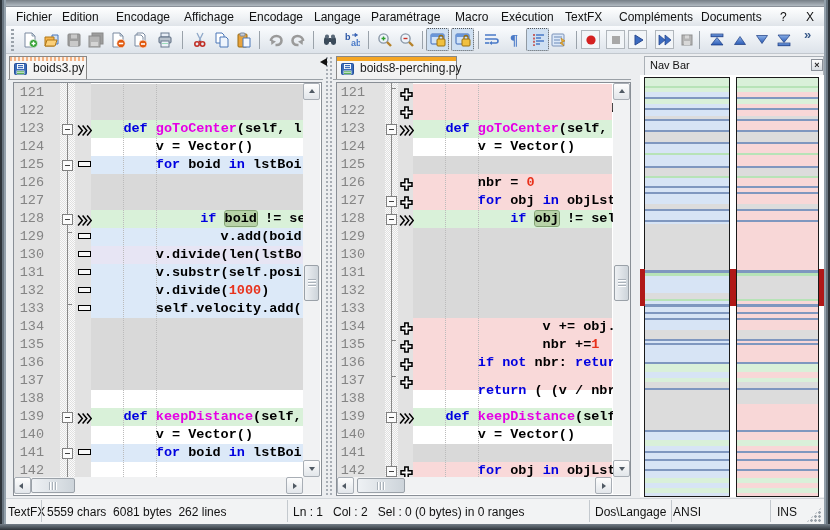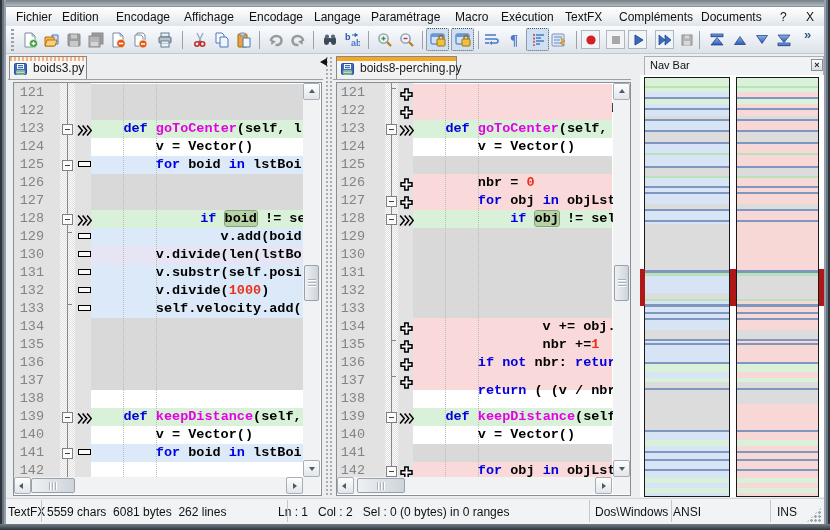--- a/index.html
+++ b/index.html
@@ -536,22 +536,22 @@
 <div class="abs" style="left:640px;top:75px;width:184px;height:422px;background:#fff"></div>
 <div class="abs" style="left:644px;top:77px;width:86px;height:420px;border:1px solid #1a1a1a;background:linear-gradient(180deg,#d9f0d9 0px 8px,#b7e3b7 8px 10px,#d9f0d9 10px 14px,#d7e4f5 14px 19px,#7f97bf 19px 21px,#d9f0d9 21px 26px,#d7e4f5 26px 30px,#7f97bf 30px 32px,#d7e4f5 32px 38px,#dcdcdc 38px 41px,#7f97bf 41px 43px,#d7e4f5 43px 52px,#7f97bf 52px 54px,#dcdcdc 54px 64px,#7f97bf 64px 66px,#d7e4f5 66px 75px,#b7e3b7 75px 77px,#d7e4f5 77px 88px,#7f97bf 88px 90px,#dcdcdc 90px 98px,#b7e3b7 98px 100px,#d7e4f5 100px 108px,#7f97bf 108px 110px,#d7e4f5 110px 114px,#7f97bf 114px 116px,#d7e4f5 116px 126px,#dcdcdc 126px 131px,#7f97bf 131px 133px,#d7e4f5 133px 142px,#7f97bf 142px 144px,#d7e4f5 144px 146px,#dcdcdc 146px 172px,#dcdcdc 172px 192px,#7f97bf 192px 195px,#b7e3b7 195px 198px,#d7e4f5 198px 215px,#dcdcdc 215px 221px,#b7e3b7 221px 223px,#d7e4f5 223px 226px,#7f97bf 226px 229px,#d7e4f5 229px 234px,#7f97bf 234px 236px,#d7e4f5 236px 240px,#7f97bf 240px 242px,#d7e4f5 242px 252px,#dcdcdc 252px 261px,#7f97bf 261px 263px,#d7e4f5 263px 265px,#7f97bf 265px 267px,#d7e4f5 267px 274px,#d7e4f5 274px 279px,#d7e4f5 279px 284px,#7f97bf 284px 286px,#d9f0d9 286px 294px,#d7e4f5 294px 300px,#d9f0d9 300px 304px,#dcdcdc 304px 310px,#7f97bf 310px 312px,#dcdcdc 312px 326px,#dcdcdc 326px 352px,#7f97bf 352px 354px,#d7e4f5 354px 362px,#d9f0d9 362px 368px,#d7e4f5 368px 373px,#7f97bf 373px 375px,#d7e4f5 375px 381px,#7f97bf 381px 383px,#d7e4f5 383px 391px,#7f97bf 391px 393px,#d7e4f5 393px 400px,#d9f0d9 400px 405px,#d7e4f5 405px 410px,#d9f0d9 410px 415px,#d7e4f5 415px 419px)"></div>
 <div class="abs" style="left:736px;top:77px;width:83px;height:420px;border:1px solid #1a1a1a;background:linear-gradient(180deg,#d9f0d9 0px 8px,#b7e3b7 8px 10px,#d9f0d9 10px 14px,#f8d7d7 14px 19px,#7f97bf 19px 21px,#d9f0d9 21px 26px,#f8d7d7 26px 30px,#7f97bf 30px 32px,#f8d7d7 32px 38px,#dcdcdc 38px 41px,#7f97bf 41px 43px,#f8d7d7 43px 52px,#7f97bf 52px 54px,#dcdcdc 54px 64px,#7f97bf 64px 66px,#f8d7d7 66px 75px,#b7e3b7 75px 77px,#f8d7d7 77px 88px,#7f97bf 88px 90px,#dcdcdc 90px 98px,#b7e3b7 98px 100px,#f8d7d7 100px 108px,#7f97bf 108px 110px,#f8d7d7 110px 114px,#7f97bf 114px 116px,#f8d7d7 116px 126px,#dcdcdc 126px 131px,#7f97bf 131px 133px,#f8d7d7 133px 142px,#7f97bf 142px 144px,#f8d7d7 144px 146px,#f8d7d7 146px 172px,#f8d7d7 172px 192px,#7f97bf 192px 195px,#b7e3b7 195px 198px,#dcdcdc 198px 215px,#dcdcdc 215px 221px,#b7e3b7 221px 223px,#f8d7d7 223px 226px,#7f97bf 226px 229px,#f8d7d7 229px 234px,#7f97bf 234px 236px,#f8d7d7 236px 240px,#7f97bf 240px 242px,#f8d7d7 242px 252px,#dcdcdc 252px 261px,#7f97bf 261px 263px,#f8d7d7 263px 265px,#7f97bf 265px 267px,#f8d7d7 267px 274px,#f8d7d7 274px 279px,#f8d7d7 279px 284px,#7f97bf 284px 286px,#d9f0d9 286px 294px,#f8d7d7 294px 300px,#d9f0d9 300px 304px,#dcdcdc 304px 310px,#7f97bf 310px 312px,#dcdcdc 312px 326px,#f8d7d7 326px 352px,#7f97bf 352px 354px,#f8d7d7 354px 362px,#d9f0d9 362px 368px,#f8d7d7 368px 373px,#7f97bf 373px 375px,#f8d7d7 375px 381px,#7f97bf 381px 383px,#f8d7d7 383px 391px,#7f97bf 391px 393px,#f8d7d7 393px 400px,#d9f0d9 400px 405px,#f8d7d7 405px 410px,#d9f0d9 410px 415px,#f8d7d7 415px 419px)"></div>
 <div class="abs" style="left:640px;top:269px;width:5px;height:37px;background:#b01818"></div>
 <div class="abs" style="left:730px;top:269px;width:6px;height:37px;background:#b01818"></div>
 <div class="abs" style="left:819px;top:269px;width:5px;height:37px;background:#b01818"></div>
 
 <div class="abs" style="left:6px;top:498px;width:818px;height:26px;background:#f2f3f4;border-top:1px solid #d2d6da"></div>
 <div class="statxt" style="left:8px">TextFX</div>
 <div class="statxt" style="left:47px">5559 chars&nbsp;&nbsp;6081 bytes&nbsp;&nbsp;262 lines</div>
-<div class="statxt" style="left:278px">Ln : 1&nbsp;&nbsp;&nbsp;Col : 2&nbsp;&nbsp;&nbsp;Sel : 0 (0 bytes) in 0 ranges</div>
-<div class="statxt" style="left:595px">Dos\Windows</div>
+<div class="statxt" style="left:293px">Ln : 1&nbsp;&nbsp;&nbsp;Col : 2&nbsp;&nbsp;&nbsp;Sel : 0 (0 bytes) in 0 ranges</div>
+<div class="statxt" style="left:595px">Dos\Langage</div>
 <div class="statxt" style="left:673px">ANSI</div>
 <div class="statxt" style="left:777px">INS</div>
 <div class="abs" style="left:806px;top:507px;width:16px;height:16px;background-image:radial-gradient(circle at 1.5px 1.5px,#9aa2aa 1.2px,transparent 1.5px);background-size:4px 4px;clip-path:polygon(100% 0,100% 100%,0 100%)"></div>
 <div class="sep" style="left:41px"></div>
 <div class="sep" style="left:287px"></div>
 <div class="sep" style="left:589px"></div>
 <div class="sep" style="left:671px"></div>
 <div class="sep" style="left:770px"></div>
 
 </body></html>

